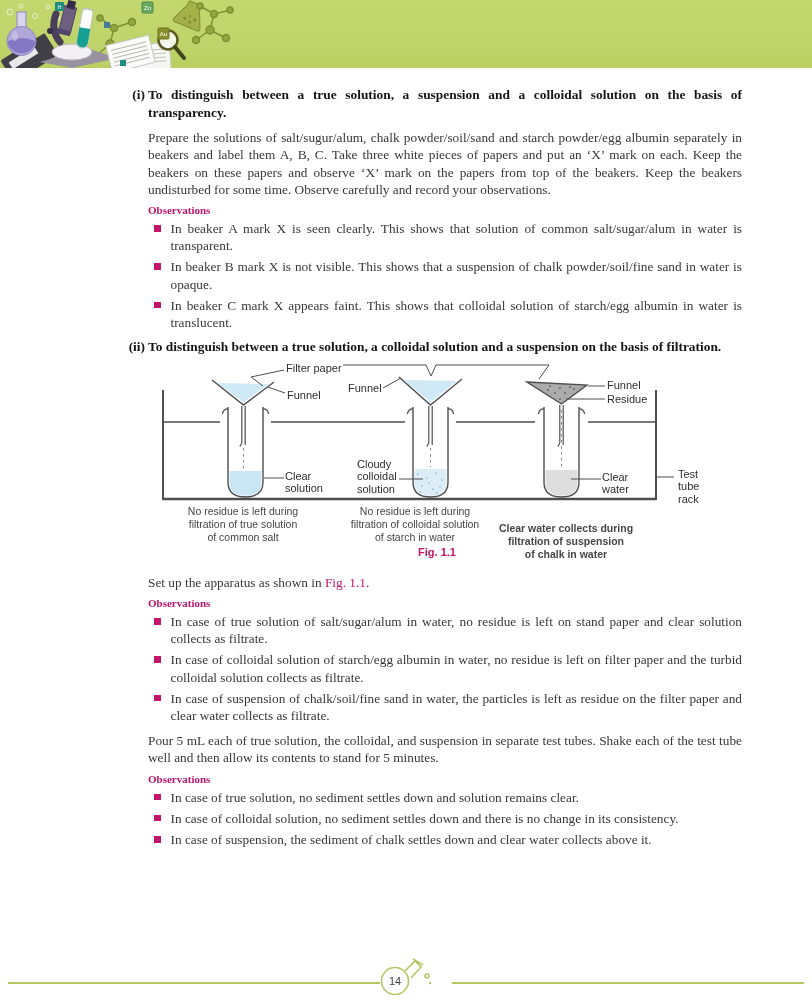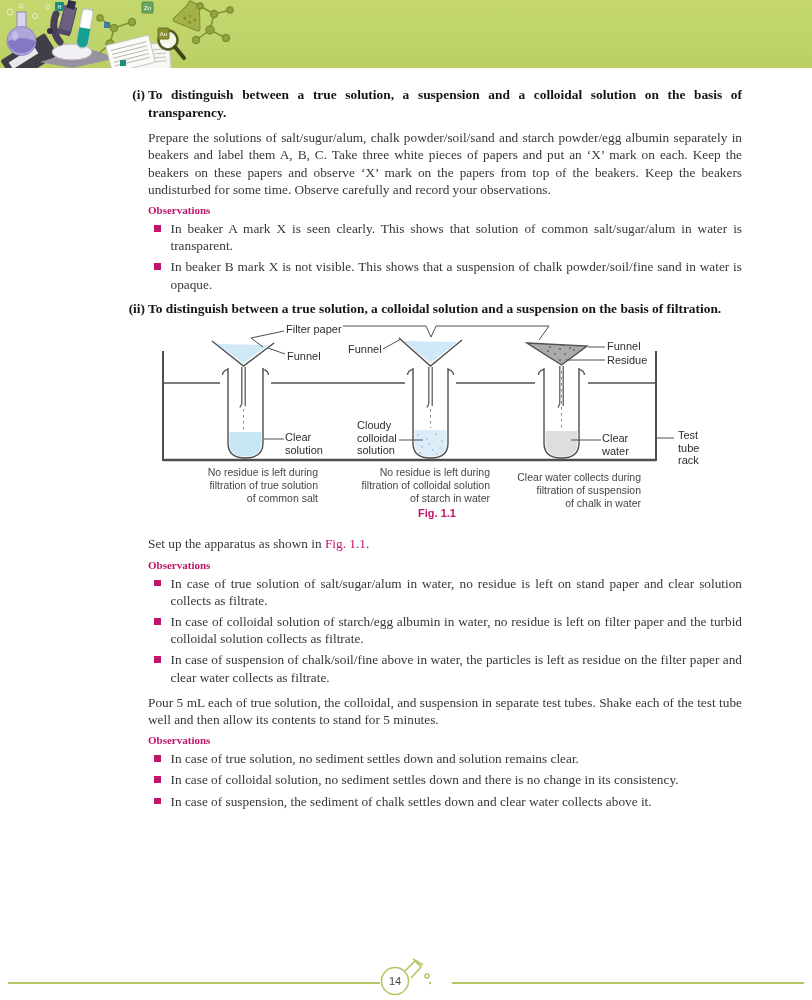--- a/index.html
+++ b/index.html
@@ -21,21 +21,21 @@
   .itm{display:flex;margin-top:4px;}
   .sq{flex:none;width:6.5px;height:6.5px;background:#c0156b;margin:5px 0 0 6px;}
   .itx{flex:1;margin-left:10px;font-size:13.3px;line-height:17.2px;color:#373737;text-align:justify;}
   .setup{font-size:13.3px;line-height:17.2px;color:#373737;margin-top:7px;}
   .figref{color:#c0156b;}
   
   .figure{position:relative;width:680px;height:207px;margin-top:4px;margin-bottom:4px;
           font-family:"Liberation Sans", sans-serif;}
   .figure svg{position:absolute;left:150px;top:0;}
   .flabel{position:absolute;font-size:11px;line-height:12.5px;color:#2e2e2e;white-space:pre-line;}
-  .fcap{position:absolute;font-size:10.5px;line-height:13px;color:#464646;text-align:right;white-space:pre-line;}
+  .fcap{position:absolute;font-size:10.5px;line-height:13px;color:#464646;text-align:center;white-space:pre-line;}
   .figlbl{position:absolute;font-size:11px;font-weight:bold;color:#c0156b;text-align:center;}
   
   .footer{position:absolute;left:0;top:958px;width:812px;height:42px;padding-left:28px;}
   .fline{position:absolute;top:24px;height:2px;background:#b5c765;}
   .fline.l{left:8px;width:372px;}
   .fline.r{left:452px;width:352px;}
   .badge{position:absolute;left:374px;top:0px;}
 </style>
 </head>
 <body>
@@ -155,20 +155,24 @@
       </div>
       <div class="para">Prepare the solutions of salt/sugur/alum, chalk powder/soil/sand and starch powder/egg albumin separately in beakers and label them A, B, C. Take three white pieces of papers and put an ‘X’ mark on each. Keep the beakers on these papers and observe ‘X’ mark on the papers from top of the beakers. Keep the beakers undisturbed for some time. Observe carefully and record your observations.</div>
       <div class="obs-h">Observations</div>
       <div class="itm">
         <span class="sq"></span>
         <span class="itx">In beaker A mark X is seen clearly. This shows that solution of common salt/sugar/alum in water is transparent.</span>
       </div>
       <div class="itm">
         <span class="sq"></span>
         <span class="itx">In beaker B mark X is not visible. This shows that a suspension of chalk powder/soil/fine sand in water is opaque.</span>
+      </div>
+      <div class="itm">
+        <span class="sq"></span>
+        <span class="itx">In beaker C mark X appears faint. This shows that colloidal solution of starch/egg albumin in water is translucent.</span>
       </div>
 
       <div class="sec-h">
         <span class="sec-num">(ii)</span>
         <span>To distinguish between a true solution, a colloidal solution and a suspension on the basis of filtration.</span>
       </div>
     </div>
 
     <div class="figure">
       <svg width="610" height="145" viewBox="0 0 610 145">
@@ -270,42 +274,42 @@
 water</div>
       <div class="flabel" style="left:678px;top:108px;">Test tube
 rack</div>
 
       <div class="fcap" style="left:168px;width:150px;top:145px;">No residue is left during
 filtration of true solution
 of common salt</div>
       <div class="fcap" style="left:340px;width:150px;top:145px;">No residue is left during
 filtration of colloidal solution
 of starch in water</div>
-      <div class="fcap" style="left:491px;width:150px;top:150px;">Clear water collects during
+      <div class="fcap" style="left:491px;width:150px;top:162px;font-weight:bold;">Clear water collects during
 filtration of suspension
 of chalk in water</div>
       <div class="figlbl" style="left:387px;width:100px;top:186px;">Fig. 1.1</div>
     </div>
 
     <div class="col">
       <div class="setup">
         <span>Set up the apparatus as shown in </span><span class="figref">Fig. 1.1</span><span>.</span>
       </div>
       <div class="obs-h">Observations</div>
       <div class="itm">
         <span class="sq"></span>
         <span class="itx">In case of true solution of salt/sugar/alum in water, no residue is left on stand paper and clear solution collects as filtrate.</span>
       </div>
       <div class="itm">
         <span class="sq"></span>
         <span class="itx">In case of colloidal solution of starch/egg albumin in water, no residue is left on filter paper and the turbid colloidal solution collects as filtrate.</span>
       </div>
       <div class="itm">
         <span class="sq"></span>
-        <span class="itx">In case of suspension of chalk/soil/fine above in water, the particles is left as residue on the filter paper and clear water collects as filtrate.</span>
+        <span class="itx">In case of suspension of chalk/soil/fine sand in water, the particles is left as residue on the filter paper and clear water collects as filtrate.</span>
       </div>
 
       <div class="para">Pour 5 mL each of true solution, the colloidal, and suspension in separate test tubes. Shake each of the test tube well and then allow its contents to stand for 5 minutes.</div>
       <div class="obs-h">Observations</div>
       <div class="itm">
         <span class="sq"></span>
         <span class="itx">In case of true solution, no sediment settles down and solution remains clear.</span>
       </div>
       <div class="itm">
         <span class="sq"></span>

